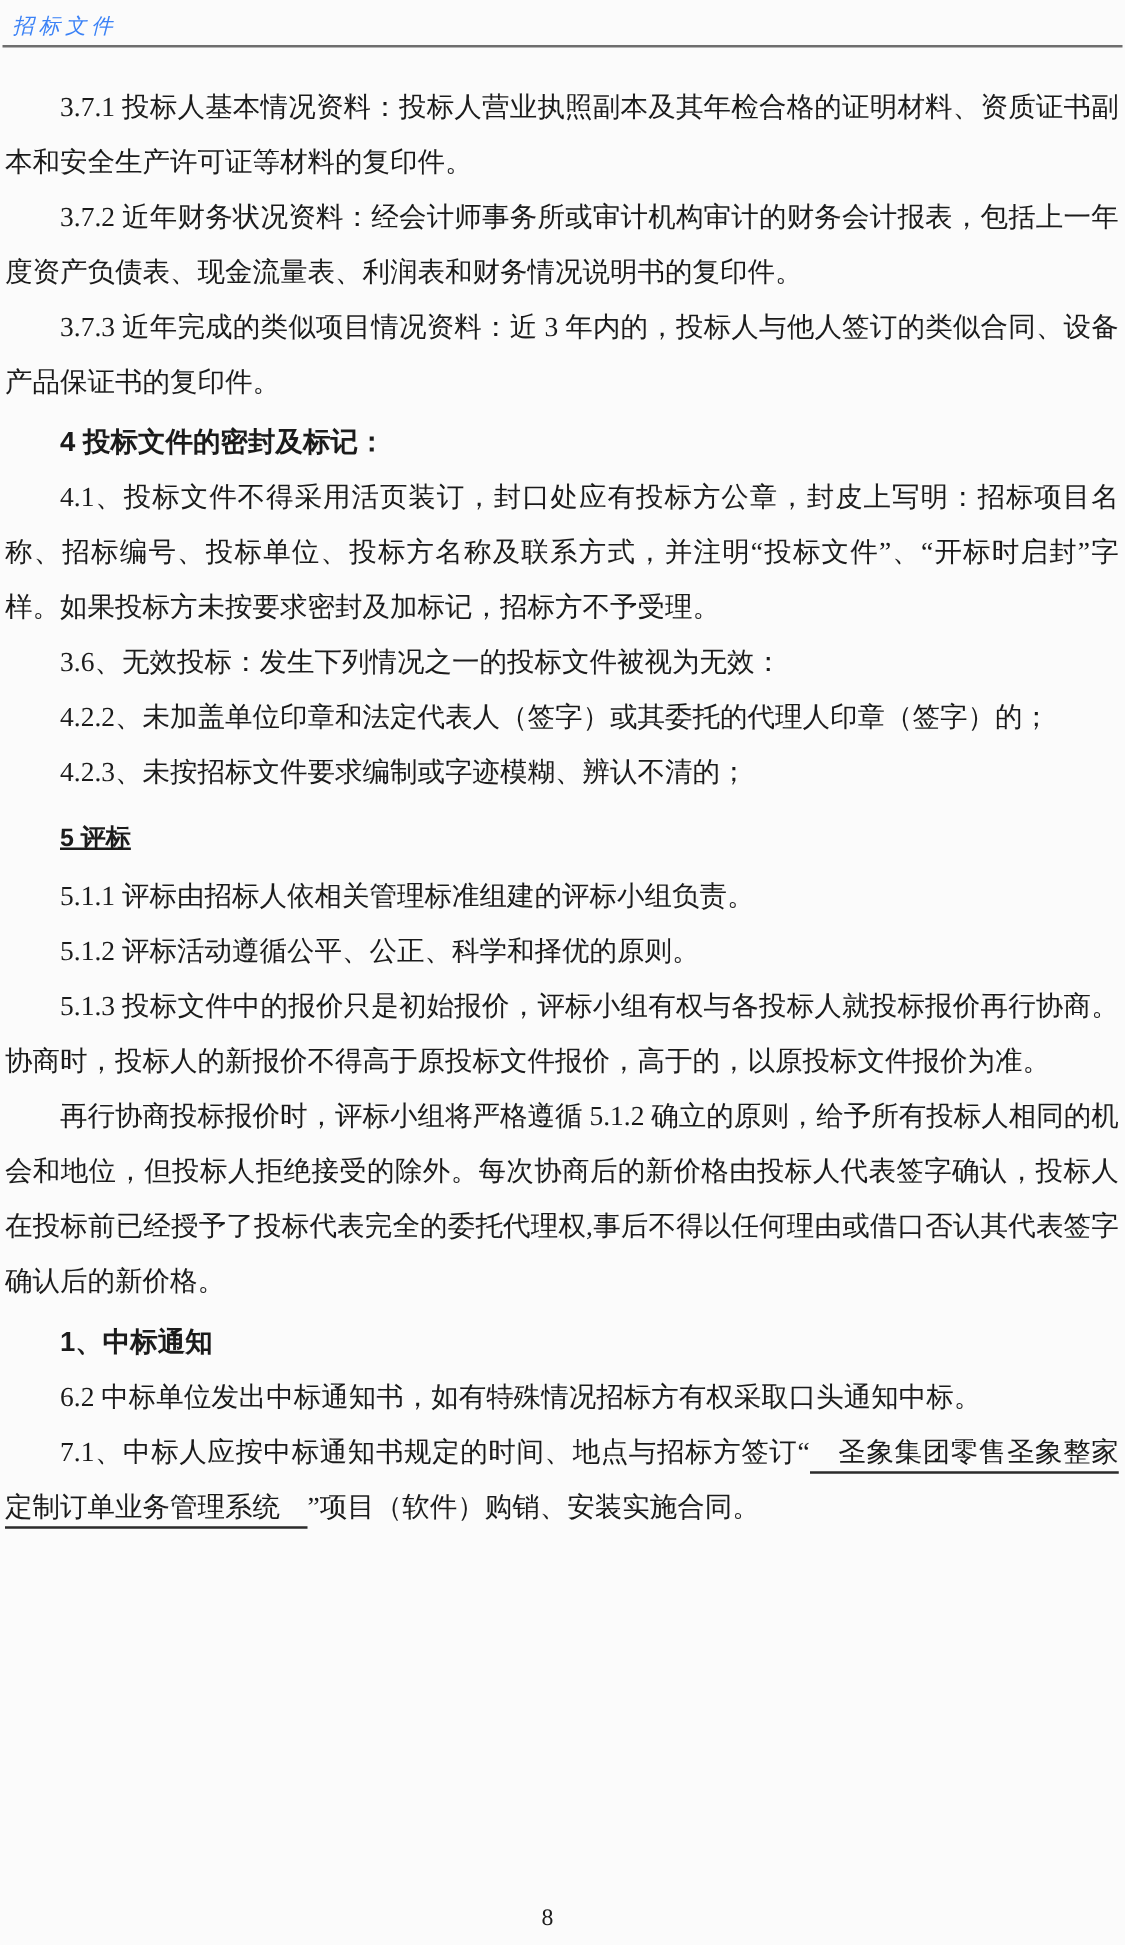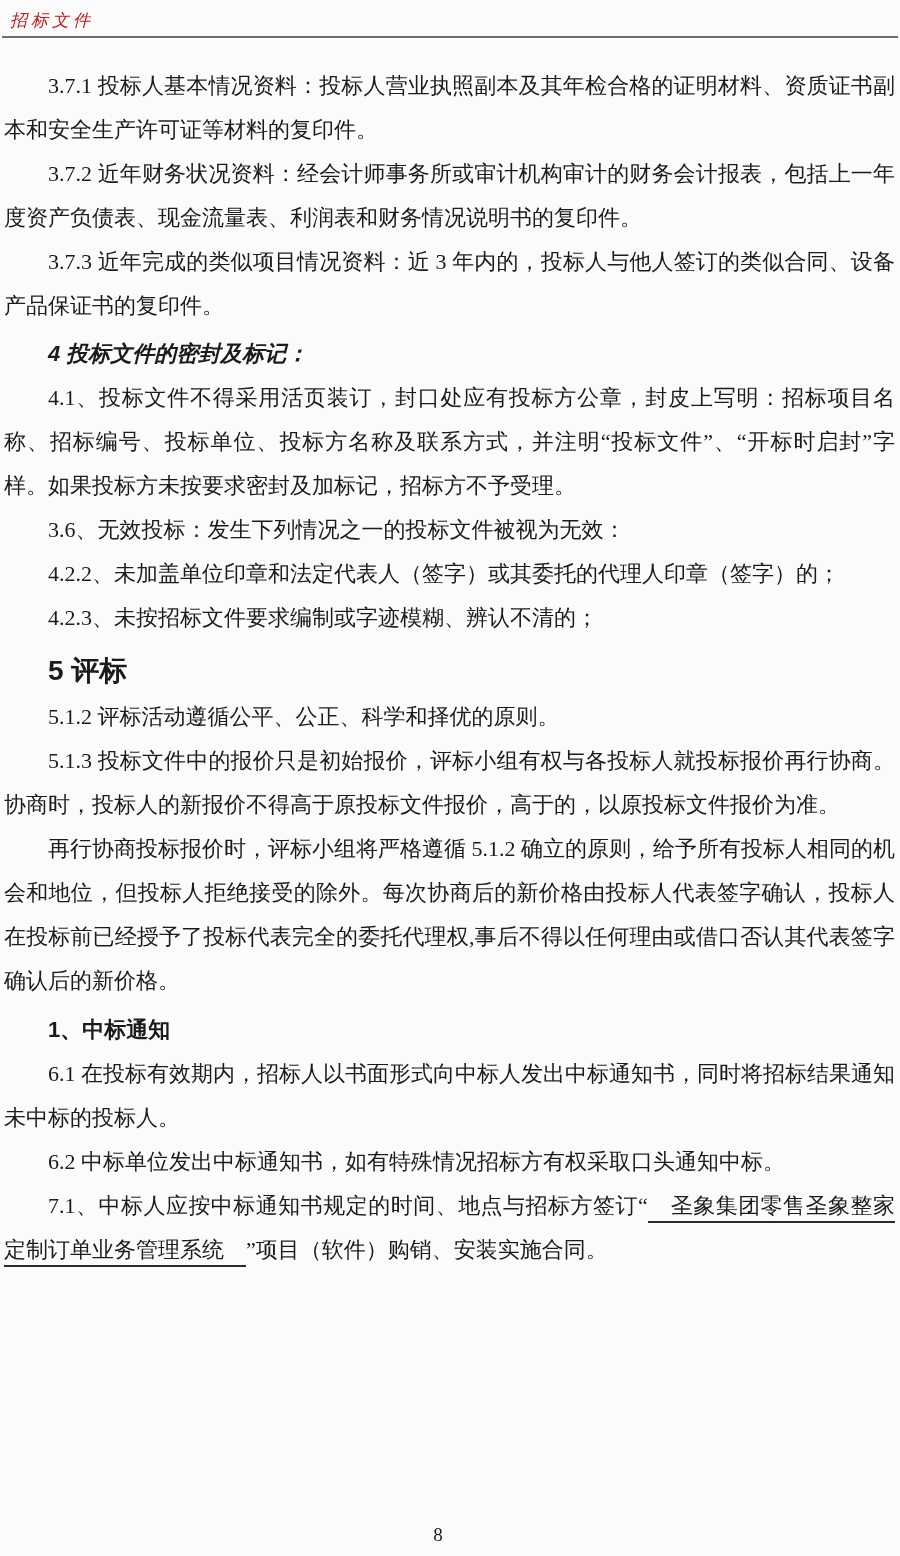--- a/index.html
+++ b/index.html
@@ -10,43 +10,43 @@
     background: #fbfbfb;
     color: #1b1b1b;
     overflow: hidden;
   }
   .doc-header {
     padding: 9px 6px 0 10px;
     font-family: "Liberation Serif", "DejaVu Serif", serif;
     font-style: italic;
     font-size: 17px;
     letter-spacing: 4px;
-    color: #b91c1c;
+    color: #3b82f6;
   }
   .header-rule {
     border: none;
     border-top: 2px solid #6e6e6e;
     margin: 4px 2px 0 2px;
   }
   .content {
     padding: 26px 5px 0 4px;
     font-family: "Liberation Serif", "DejaVu Serif", serif;
     font-size: 22px;
     line-height: 44px;
     text-align: justify;
   }
   .content p { margin: 0; }
   .indent { text-indent: 44px; }
   .heading {
     font-family: "Liberation Sans", "DejaVu Sans", sans-serif;
     font-weight: 700;
     text-indent: 44px;
   }
-  .heading-4 { margin-top: 4px !important; font-style: italic; }
-  .heading-5 { font-size: 28px; margin-top: 9px !important; margin-bottom: 2px !important; }
+  .heading-4 { margin-top: 4px !important; }
+  .heading-5 { font-size: 20px; margin-top: 9px !important; margin-bottom: 2px !important; text-decoration: underline; }
   .heading-6 { margin-top: 5px !important; }
   .heading-7 { margin-top: 5px !important; }
   .blank-underline {
     border-bottom: 2px solid #2b2b2b;
     padding-bottom: 3px;
   }
   .page-number {
     position: absolute;
     bottom: 10px;
     left: 0;
@@ -72,26 +72,26 @@
     <p class="indent">3.7.2 近年财务状况资料：经会计师事务所或审计机构审计的财务会计报表，包括上一年度资产负债表、现金流量表、利润表和财务情况说明书的复印件。</p>
     <p class="indent">3.7.3 近年完成的类似项目情况资料：近 3 年内的，投标人与他人签订的类似合同、设备产品保证书的复印件。</p>
 
     <p class="heading heading-4">4 投标文件的密封及标记：</p>
     <p class="indent">4.1、投标文件不得采用活页装订，封口处应有投标方公章，封皮上写明：招标项目名称、招标编号、投标单位、投标方名称及联系方式，并注明“投标文件”、“开标时启封”字样。如果投标方未按要求密封及加标记，招标方不予受理。</p>
     <p class="indent">3.6、无效投标：发生下列情况之一的投标文件被视为无效：</p>
     <p class="indent">4.2.2、未加盖单位印章和法定代表人（签字）或其委托的代理人印章（签字）的；</p>
     <p class="indent">4.2.3、未按招标文件要求编制或字迹模糊、辨认不清的；</p>
 
     <p class="heading heading-5">5 评标</p>
+    <p class="indent">5.1.1 评标由招标人依相关管理标准组建的评标小组负责。</p>
     <p class="indent">5.1.2 评标活动遵循公平、公正、科学和择优的原则。</p>
     <p class="indent">5.1.3 投标文件中的报价只是初始报价，评标小组有权与各投标人就投标报价再行协商。协商时，投标人的新报价不得高于原投标文件报价，高于的，以原投标文件报价为准。</p>
     <p class="indent">再行协商投标报价时，评标小组将严格遵循 5.1.2 确立的原则，给予所有投标人相同的机会和地位，但投标人拒绝接受的除外。每次协商后的新价格由投标人代表签字确认，投标人在投标前已经授予了投标代表完全的委托代理权,事后不得以任何理由或借口否认其代表签字确认后的新价格。</p>
 
     <p class="heading heading-6">1、中标通知</p>
-    <p class="indent">6.1 在投标有效期内，招标人以书面形式向中标人发出中标通知书，同时将招标结果通知未中标的投标人。</p>
     <p class="indent">6.2 中标单位发出中标通知书，如有特殊情况招标方有权采取口头通知中标。</p>
 
     <p class="indent"><span>7.1、中标人应按中标通知书规定的时间、地点与招标方签订“</span><span class="blank-underline">　圣象集团零售圣象整家定制订单业务管理系统　</span><span>”项目（软件）购销、安装实施合同。</span></p>
   </div>
 
   <div class="page-number">8</div>
 
 </div>
 
 </body></html>

